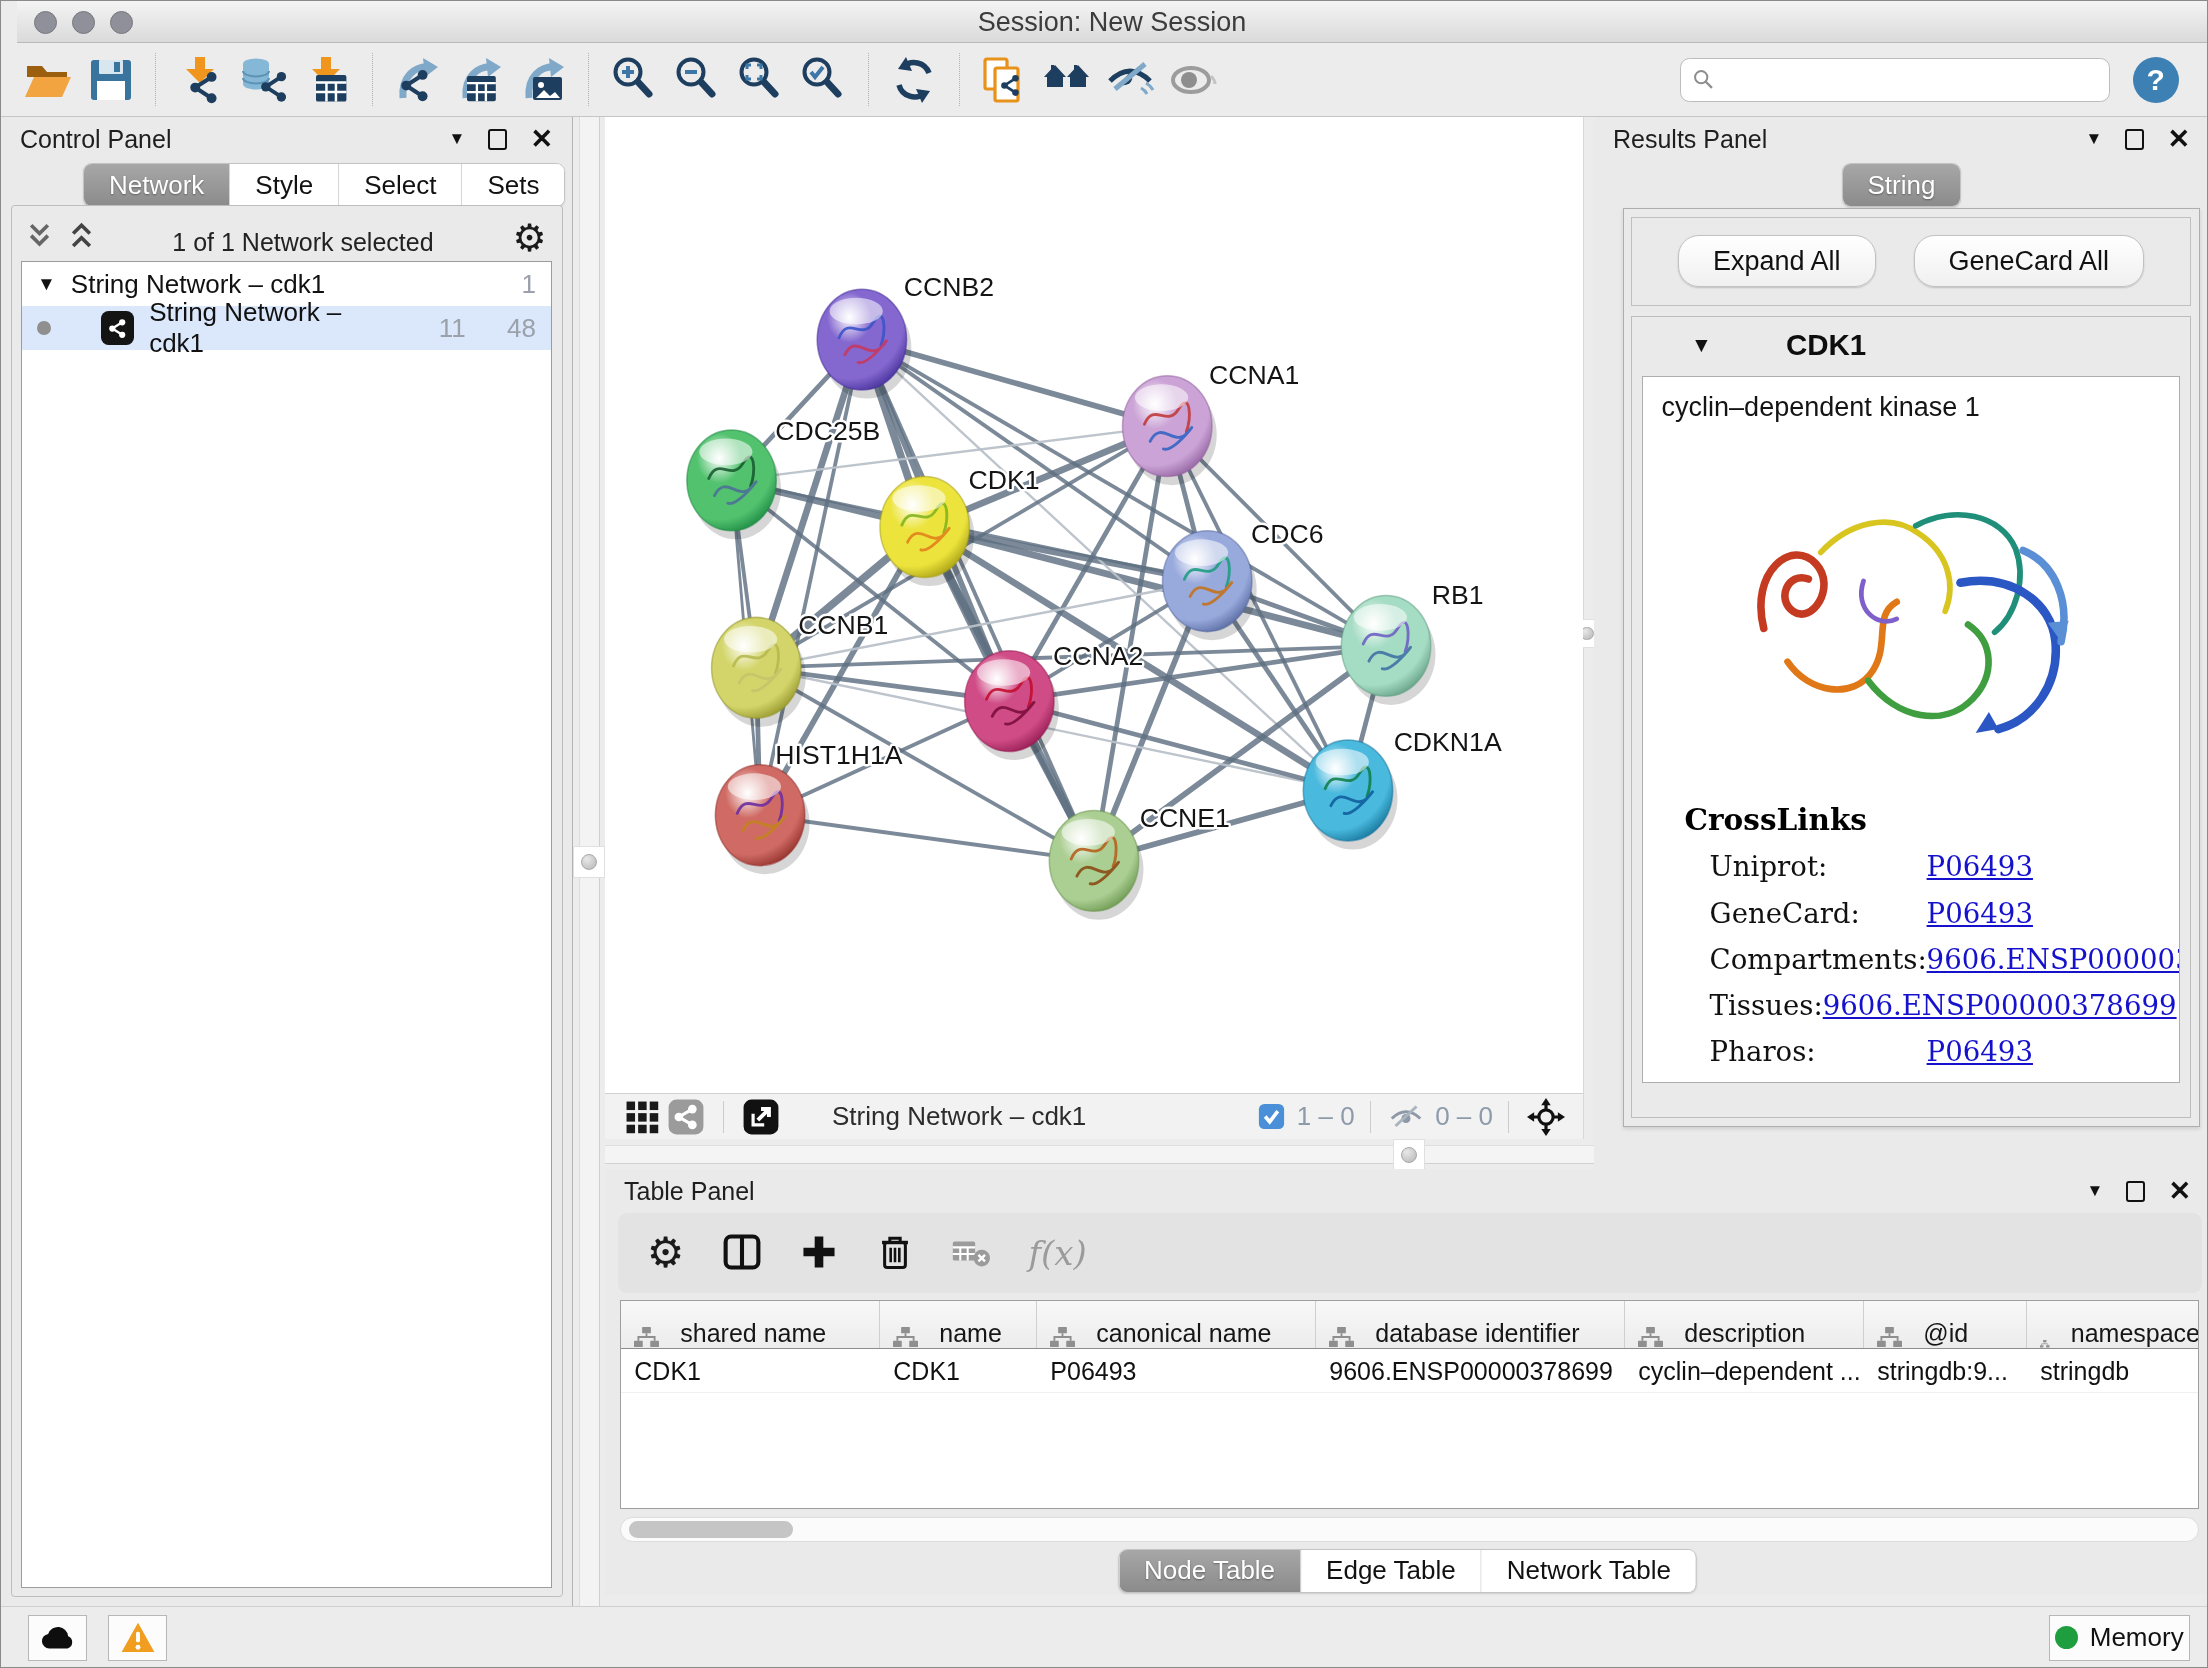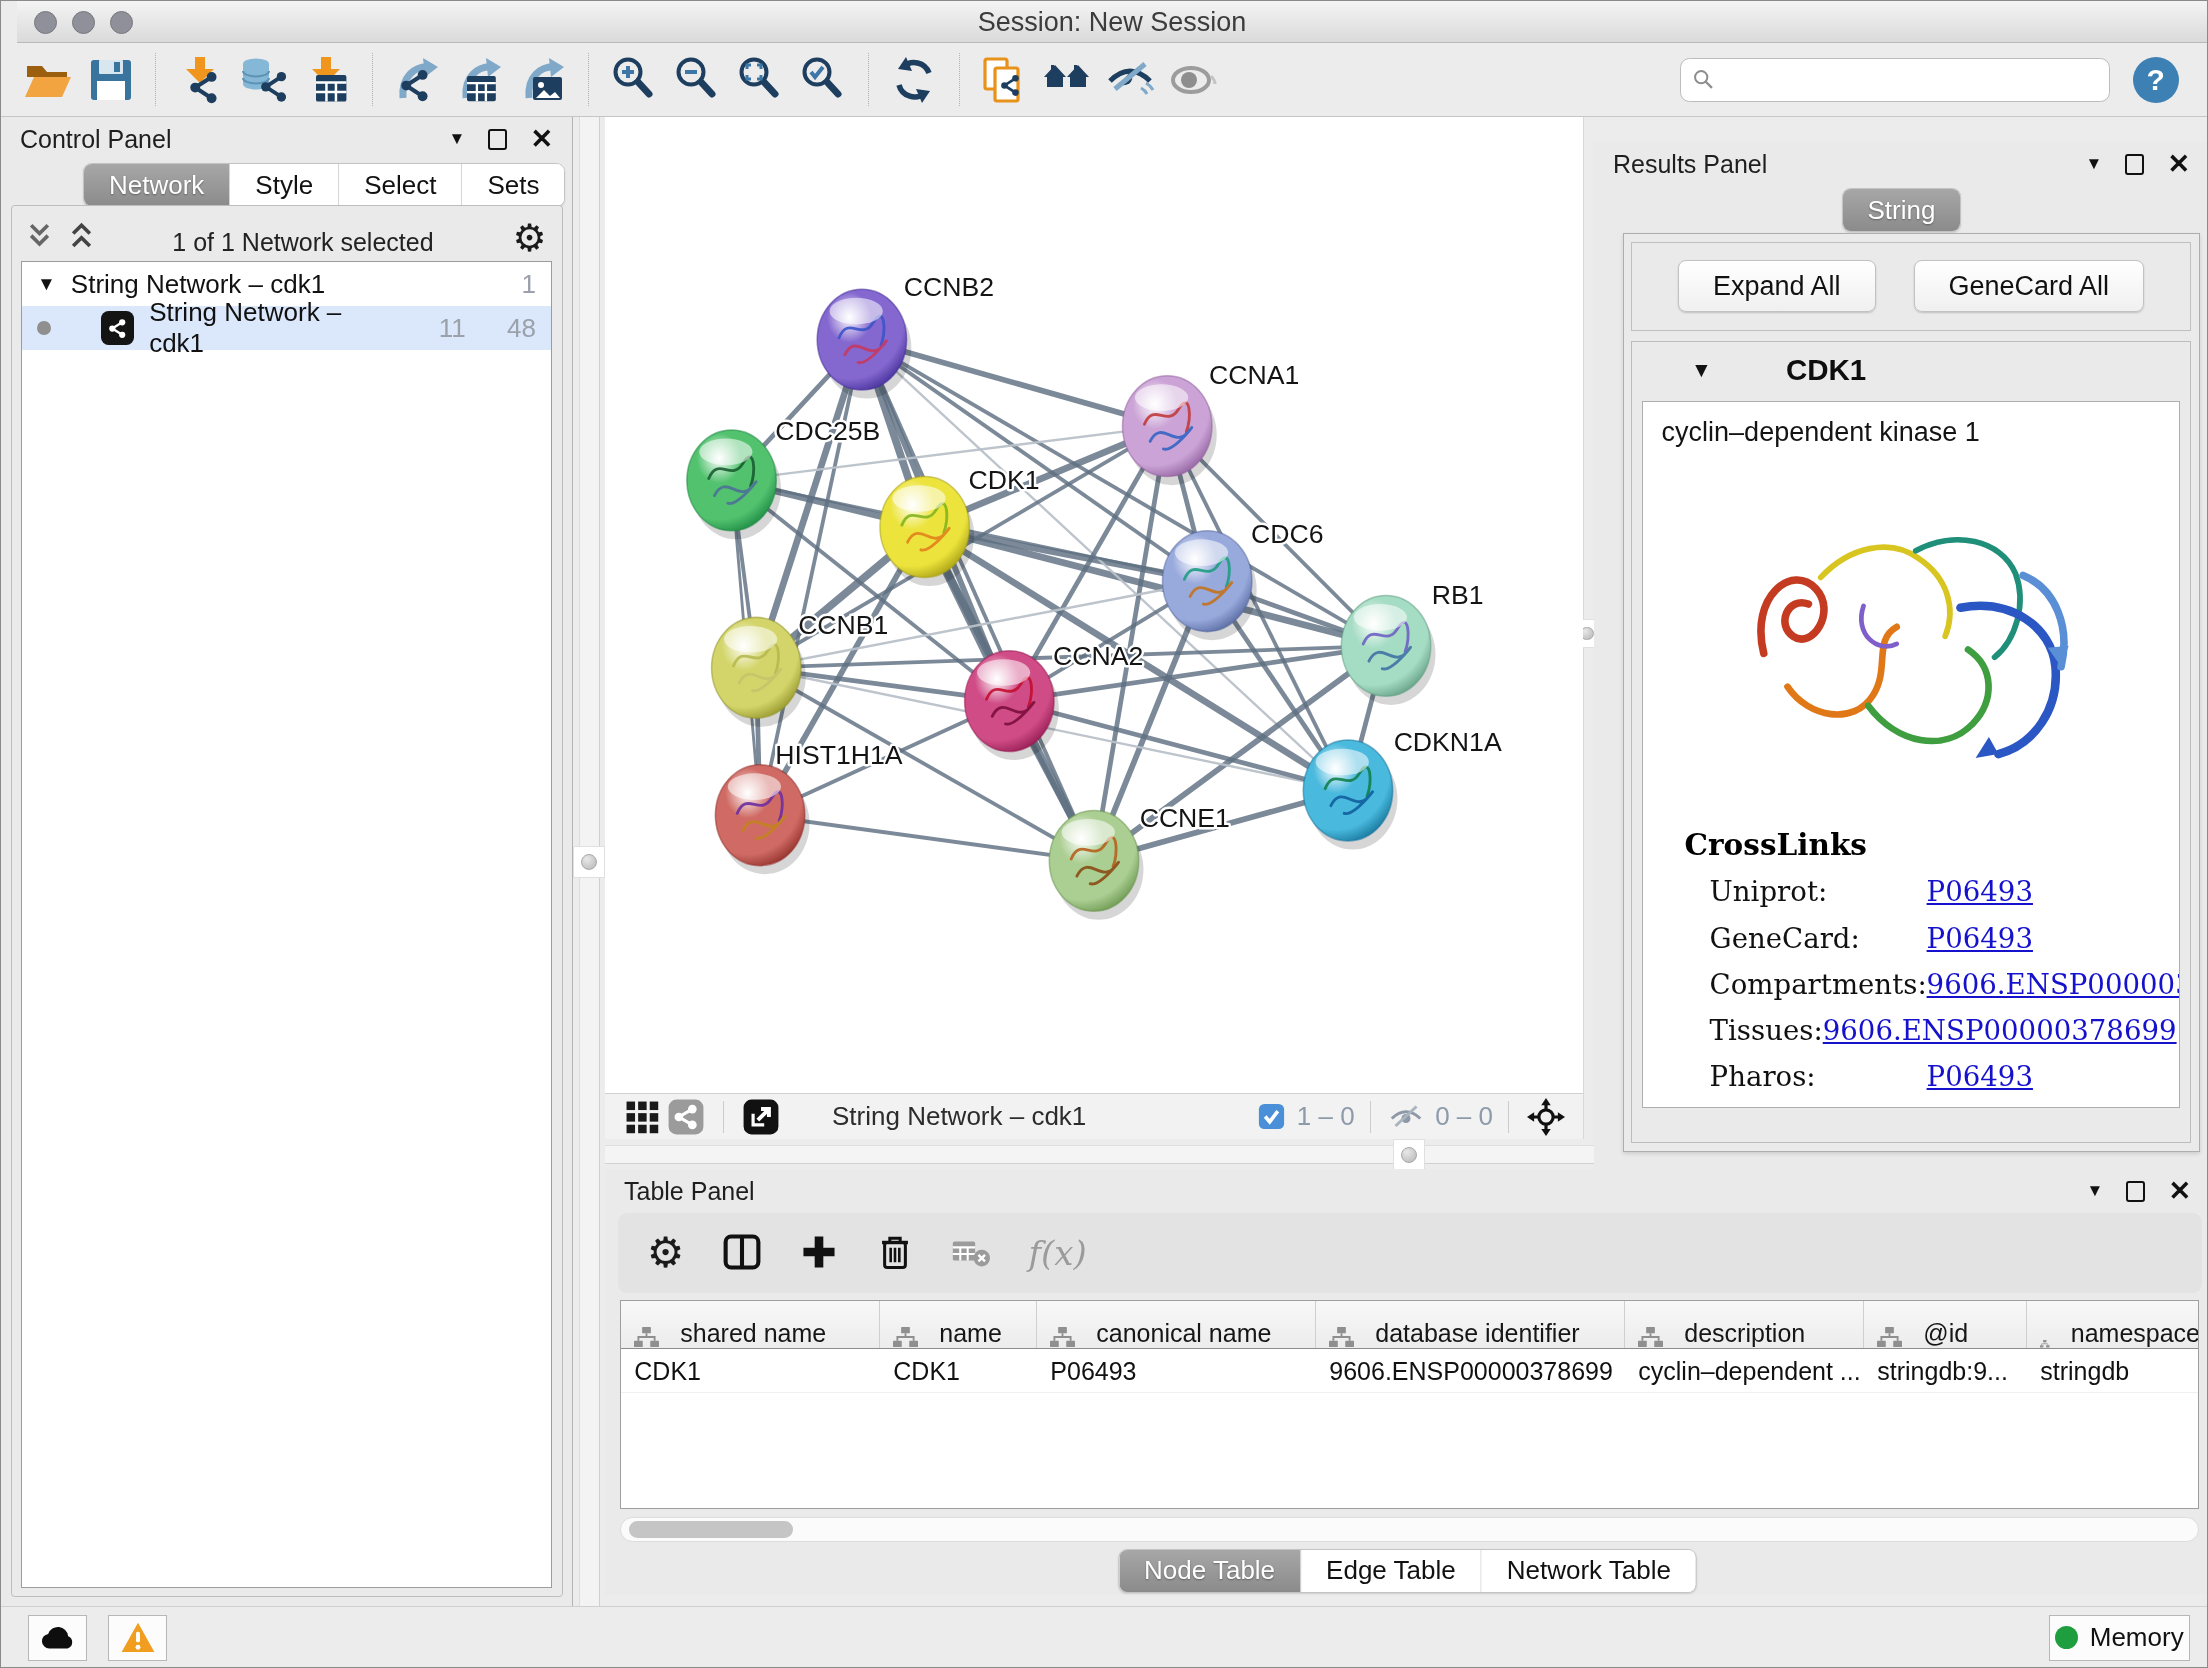--- a/index.html
+++ b/index.html
@@ -67,27 +67,27 @@
 
   
   .net-canvas { position:absolute; left:604px; top:116px; width:978px; height:976px; background:#fff; }
   .net-canvas svg { position:absolute; inset:0; }
   .net-footer { position:absolute; left:604px; top:1092px; width:978px; height:46px; background:#f2f2f2;
     border-top:1px solid #d0d0d0; display:flex; align-items:center; padding:0 15px; font-size:26px; color:#2c2c2c; }
   .nf-sep { width:0; height:32px; border-left:1px solid #cccccc; margin:0 15px; }
   .nf-counts { color:#8d9aa9; margin-left:9.5px; }
 
   
-  .results-panel { position:absolute; left:1593px; top:116px; width:615px; height:1052px; background:#eaeaea;margin-top:25px; }
+  .results-panel { position:absolute; left:1593px; top:116px; width:615px; height:1052px; background:#eaeaea; }
   .res-tabrow { display:flex; justify-content:center; margin-top:1.9px; }
   .res-box { position:absolute; left:28.5px; right:9.5px; top:91px; bottom:42px; border:1px solid #aeaeae;
     background:#eaeaea; box-shadow:0 1.9px 3.8px rgba(0,0,0,.12); }
   .res-buttons { position:absolute; left:7.6px; right:7.6px; top:7.6px; height:89px; border:1px solid #c0c0c0;
     display:flex; align-items:center; justify-content:center; gap:38px; }
-  .aqua-btn { background:linear-gradient(#ffffff,#f0f0f0); border:1px solid #c2c2c2; border-radius:8px;
+  .aqua-btn { background:linear-gradient(#ffffff,#f0f0f0); border:1px solid #c2c2c2; border-radius:21px;
     font-size:27px; color:#111; padding:9.5px 34px; box-shadow:0 1px 1.9px rgba(0,0,0,.18); }
   .res-list { position:absolute; left:7.6px; right:7.6px; top:107px; bottom:7.6px; border:1px solid #bdbdbd; }
   .res-entry-head { height:55px; display:flex; align-items:center; padding:0 59px; gap:74px; }
   .res-entry-head .caret { font-size:21px; color:#111; }
   .res-entry-head .name { font-size:29.5px; font-weight:bold; color:#0e0e0e; }
   .res-entry-body { position:absolute; left:9.5px; right:9.5px; top:59px; bottom:34px; background:#fff;
     border:1px solid #aeaeae; padding:15px 19px; overflow:hidden; }
   .res-desc { font-size:27px; color:#141414; }
   .protein-wrap { display:flex; justify-content:center; margin-top:15px; }
   .crosslinks { font-family:"DejaVu Serif",serif; margin-top:25px; }

